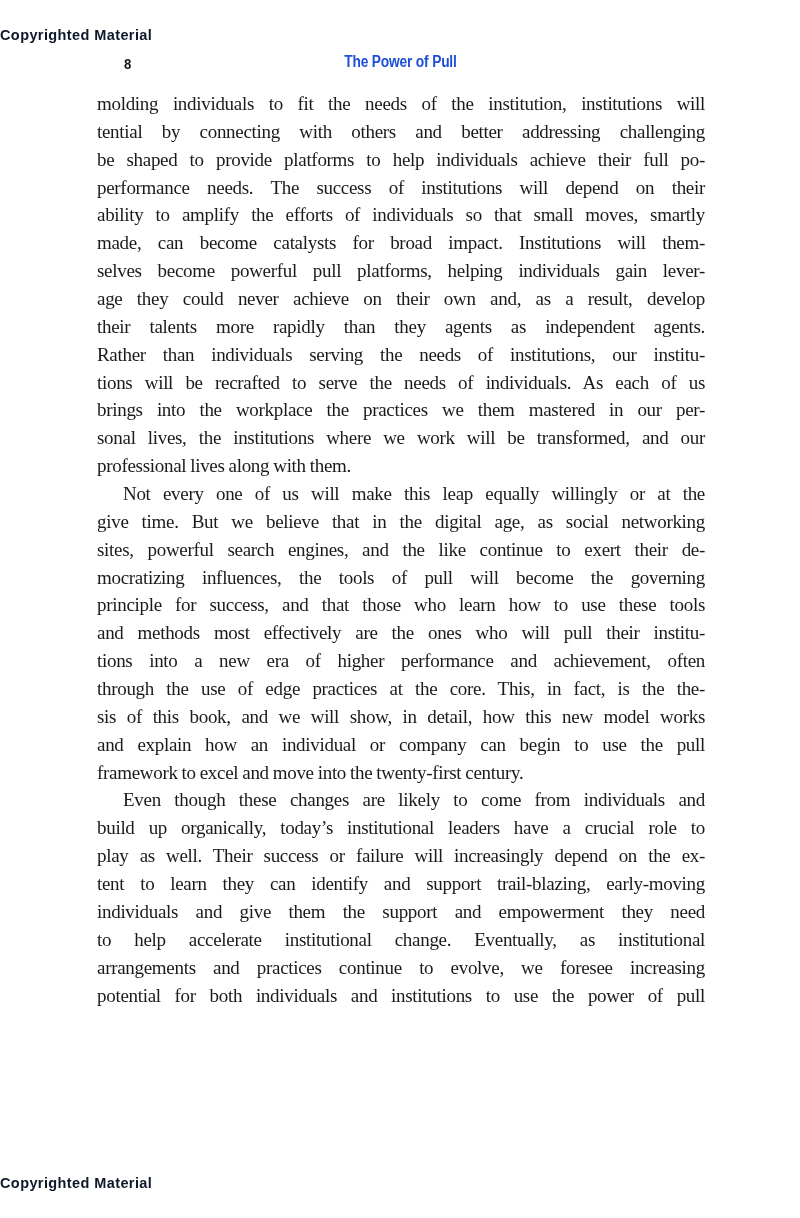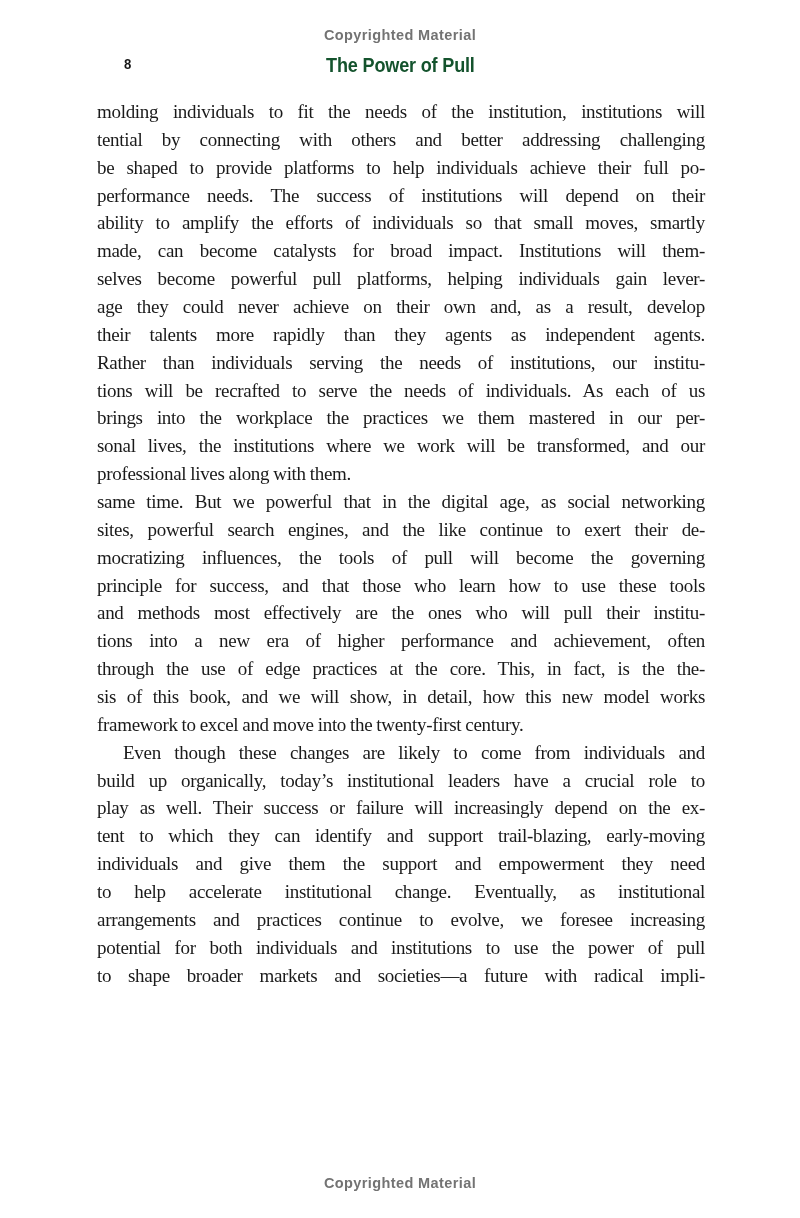--- a/index.html
+++ b/index.html
@@ -7,26 +7,25 @@
   body {
     width: 800px; height: 1218px;
     position: relative;
     font-family: "Liberation Serif", serif;
     color: #1a1a1a;
     overflow: hidden;
   }
   .copyright {
     position: absolute;
     width: 100%;
-    text-align: center;
     font-family: "Liberation Sans", sans-serif;
     font-weight: bold;
     font-size: 14.5px;
     letter-spacing: 0.4px;
-    color: #737373;
+    color: #0f172a;
   }
   .copyright-top { top: 27px; }
   .copyright-bottom { top: 1175px; }
   .header-row {
     position: absolute;
     top: 53px; left: 0;
     width: 100%;
     height: 22px;
   }
   .page-number {
@@ -38,32 +37,32 @@
     color: #161616;
     display: inline-block;
     transform: scaleX(0.88);
     transform-origin: left center;
   }
   .running-head {
     width: 100%;
     text-align: center;
     font-family: "Liberation Sans", sans-serif;
     font-weight: bold;
-    font-size: 21px;
-    color: #14532d;
+    font-size: 16px;
+    color: #1d4ed8;
   }
   .running-head > span {
     display: inline-block;
     transform: scaleX(0.86);
     transform-origin: center;
     letter-spacing: -0.2px;
   }
   .body-text {
     position: absolute;
-    left: 97px; top: 98px;
+    left: 97px; top: 90px;
     width: 608px;
     font-size: 19px;
     line-height: 27.86px;
     letter-spacing: -0.3px;
     word-spacing: -0.5px;
     color: #1a1a1a;
   }
   .line {
     text-align: justify;
     text-align-last: justify;
@@ -98,37 +97,38 @@
     <div class="line">age they could never achieve on their own and, as a result, develop</div>
     <div class="line">their talents more rapidly than they agents as independent agents.</div>
     <div class="line">Rather than individuals serving the needs of institutions, our institu-</div>
     <div class="line">tions will be recrafted to serve the needs of individuals. As each of us</div>
     <div class="line">brings into the workplace the practices we them mastered in our per-</div>
     <div class="line">sonal lives, the institutions where we work will be transformed, and our</div>
     <div class="line last">professional lives along with them.</div>
   </div>
 
   <div class="paragraph">
-    <div class="line">same time. But we powerful that in the digital age, as social networking</div>
+    <div class="line first">Not every one of us will make this leap equally willingly or at the</div>
+    <div class="line">give time. But we believe that in the digital age, as social networking</div>
     <div class="line">sites, powerful search engines, and the like continue to exert their de-</div>
     <div class="line">mocratizing influences, the tools of pull will become the governing</div>
     <div class="line">principle for success, and that those who learn how to use these tools</div>
     <div class="line">and methods most effectively are the ones who will pull their institu-</div>
     <div class="line">tions into a new era of higher performance and achievement, often</div>
     <div class="line">through the use of edge practices at the core. This, in fact, is the the-</div>
     <div class="line">sis of this book, and we will show, in detail, how this new model works</div>
+    <div class="line">and explain how an individual or company can begin to use the pull</div>
     <div class="line last">framework to excel and move into the twenty-first century.</div>
   </div>
 
   <div class="paragraph">
     <div class="line first">Even though these changes are likely to come from individuals and</div>
     <div class="line">build up organically, today’s institutional leaders have a crucial role to</div>
     <div class="line">play as well. Their success or failure will increasingly depend on the ex-</div>
-    <div class="line">tent to which they can identify and support trail-blazing, early-moving</div>
+    <div class="line">tent to learn they can identify and support trail-blazing, early-moving</div>
     <div class="line">individuals and give them the support and empowerment they need</div>
     <div class="line">to help accelerate institutional change. Eventually, as institutional</div>
     <div class="line">arrangements and practices continue to evolve, we foresee increasing</div>
     <div class="line">potential for both individuals and institutions to use the power of pull</div>
-    <div class="line">to shape broader markets and societies—a future with radical impli-</div>
   </div>
 </div>
 
 <div class="copyright copyright-bottom">Copyrighted Material</div>
 
 </body></html>

